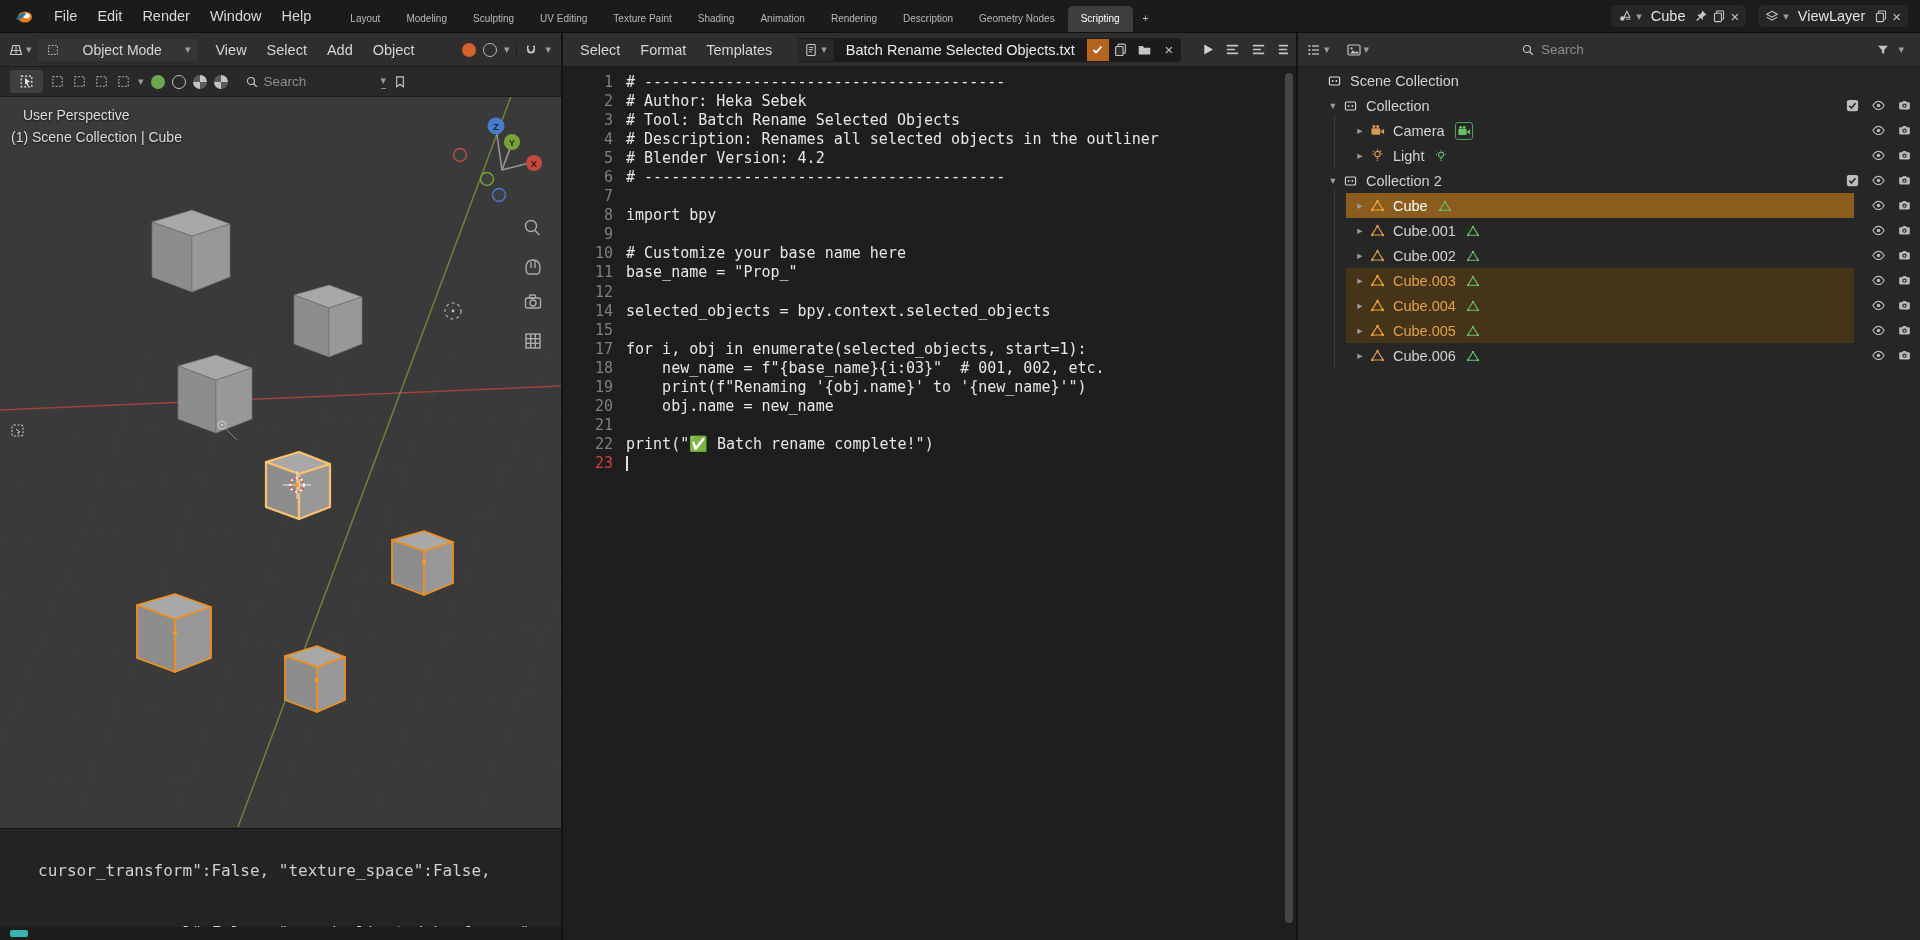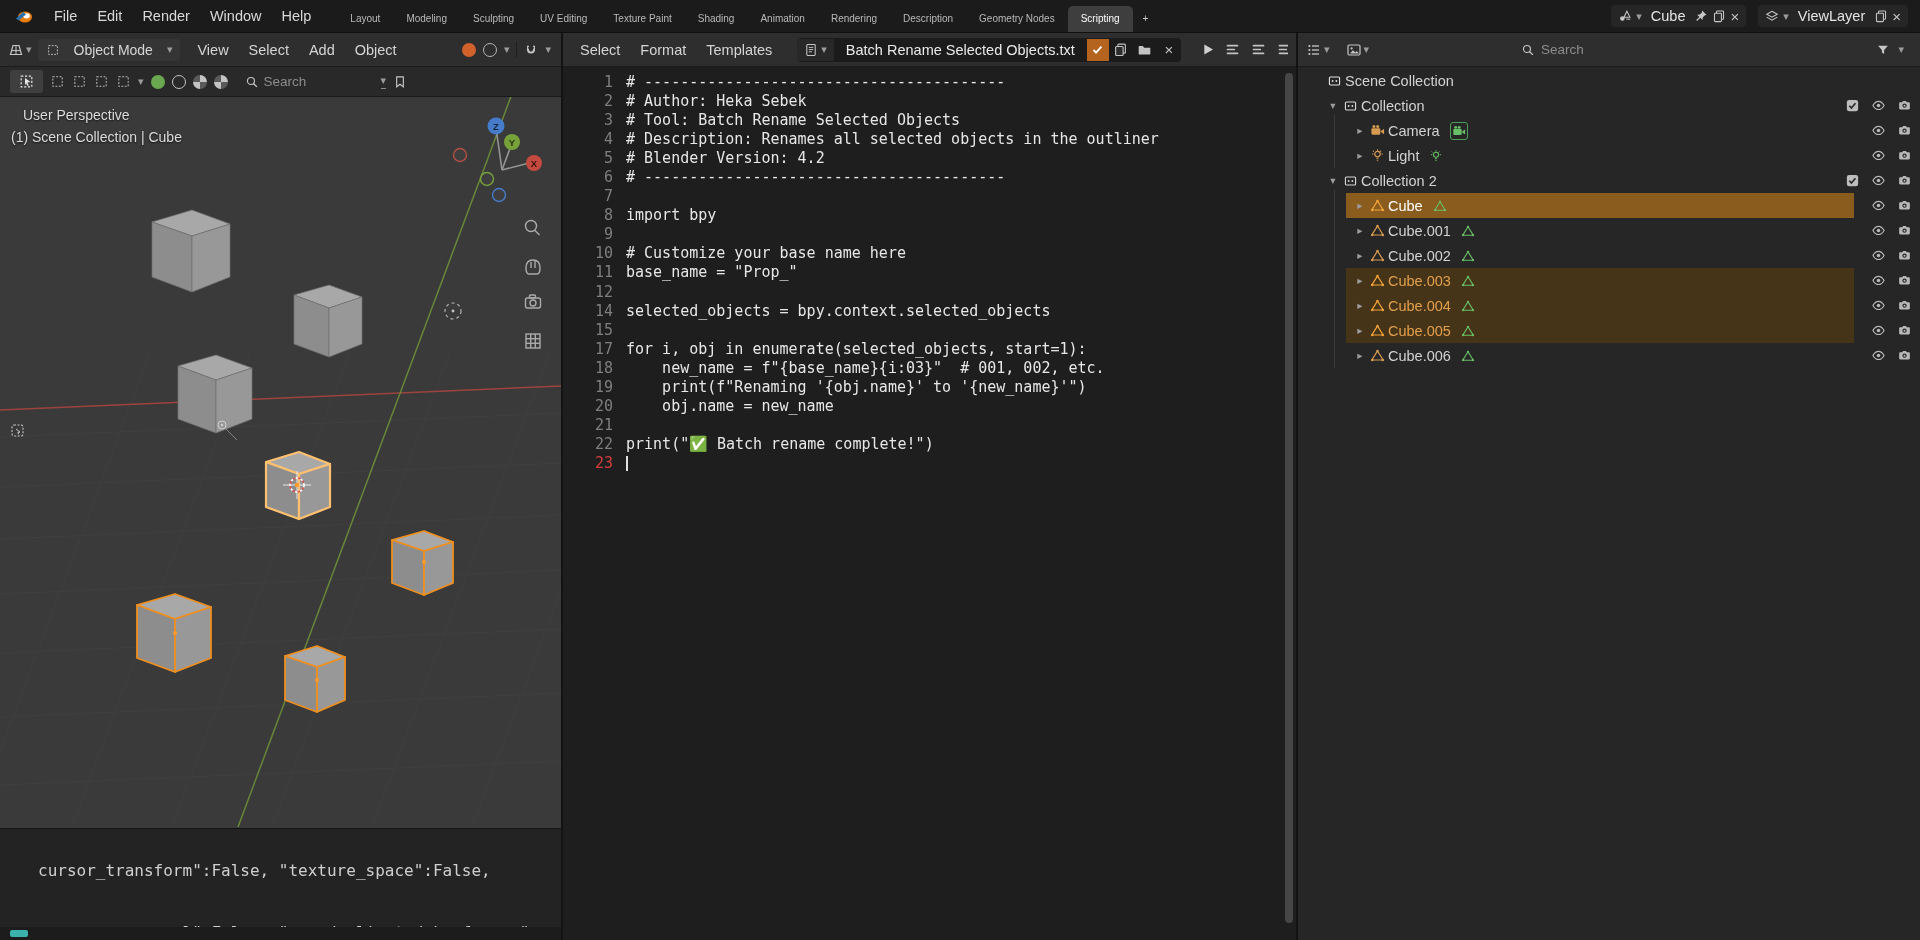--- a/index.html
+++ b/index.html
@@ -27,21 +27,21 @@
   .id-group{display:flex;align-items:center;gap:4px;background:#262626;border-radius:4px;padding:3px 7px}
   .id-name{font-size:14.5px;color:#e3e3e3;padding:0 5px}
 
   
   #workspace{display:flex;height:907px}
   .editor-header{height:34px;background:#2e2e2e;display:flex;align-items:center;padding:0 8px;gap:2px;border-bottom:1px solid #1c1c1c;flex:none}
   .hmenu{padding:4px 9px;color:#d5d5d5;font-size:14.5px;border-radius:4px}
 
   
   #vp-col{width:563px;flex:none;display:flex;flex-direction:column;border-right:2px solid #131313}
-  .mode-btn{display:flex;align-items:center;gap:14px;background:#353535;border-radius:3px;padding:3px 8px;margin:0 6px 0 4px}
+  .mode-btn{display:flex;align-items:center;gap:23px;background:#353535;border-radius:3px;padding:3px 8px;margin:0 6px 0 4px}
   .hdr-right{margin-left:auto;display:flex;align-items:center;gap:7px;padding-right:2px}
   .ball{width:14px;height:14px;border-radius:50%;flex:none}
   .ball.o{background:#d2622b}
   .ball.w2{background:transparent;border:1.5px solid #b5b5b5}
   .ball.g{background:#6aa84f}
   .ball.w{background:transparent;border:1.5px solid #c2c2c2}
   .ball.ck{background:conic-gradient(#c4c4c4 0 90deg,#5a5a5a 0 180deg,#c4c4c4 0 270deg,#5a5a5a 0)}
   .vsep{width:1px;height:16px;background:#1f1f1f}
 
   #tool-settings{height:30px;background:#292929;display:flex;align-items:center;gap:7px;padding:0 10px;border-bottom:1px solid #191919;flex:none}
@@ -89,21 +89,21 @@
   #outliner{width:622px;flex:none;display:flex;flex-direction:column;background:#262626}
   .ol-search{display:flex;align-items:center;gap:6px;margin-left:150px}
   .ol-search input{width:150px;font-size:13.5px}
   .ol-right{margin-left:auto;display:flex;align-items:center;gap:8px;padding-right:8px}
   #orows{position:relative;padding-top:1px;flex:1}
   .orow{height:25px;display:flex;align-items:center;padding-left:12px;position:relative;font-size:14.5px;color:#d2d2d2}
   .orow .chev{width:14px;text-align:center;font-size:10.5px}
   .s14{width:14px;flex:none}.s16{width:16px;flex:none}.s43{width:43px;flex:none}
   .oic{flex:none;display:flex;margin:0 3px}
   .oic svg{width:15px;height:15px}
-  .olabel{white-space:nowrap}
+  .olabel{margin-left:5px;white-space:nowrap}
   .dataic{flex:none;display:flex;margin-left:10px;color:#69bf67}
   .dataic svg{width:14px;height:14px}
   .databox{border:1px solid #4aa05a;border-radius:3px;padding:1px}
   .amber{color:#d69a50}
   .oright{position:absolute;right:8px;top:0;height:25px;display:flex;align-items:center;gap:11px}
   .oright .oic{margin:0;color:#b9b9b9}
   .oright .oic svg{width:15px;height:15px}
   .orow.act{background:linear-gradient(90deg,transparent 0 48px,#8a5c1e 48px calc(100% - 66px),transparent calc(100% - 66px))}
   .orow.act .olabel{color:#ffffff}
   .orow.sel{background:linear-gradient(90deg,transparent 0 48px,#463418 48px calc(100% - 66px),transparent calc(100% - 66px))}

